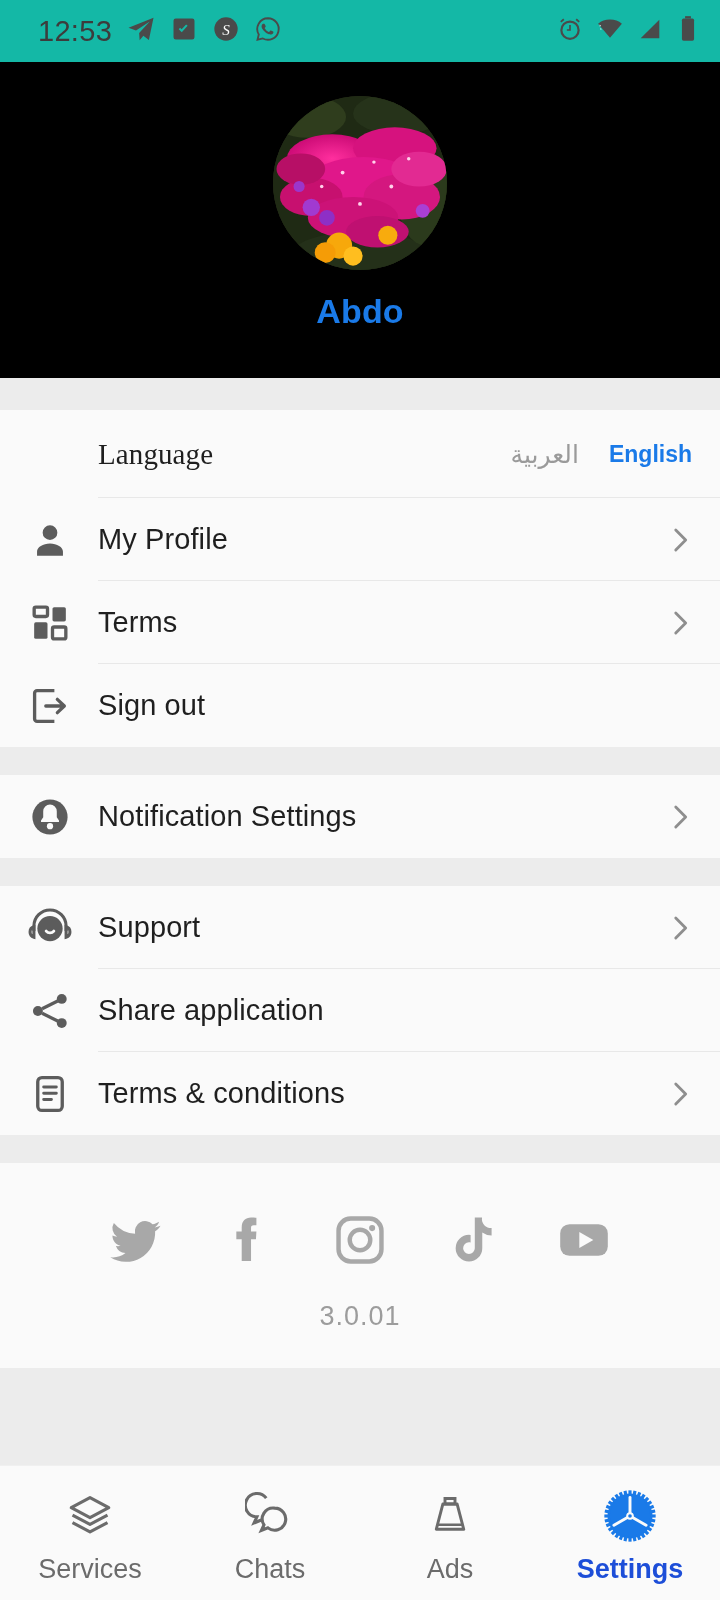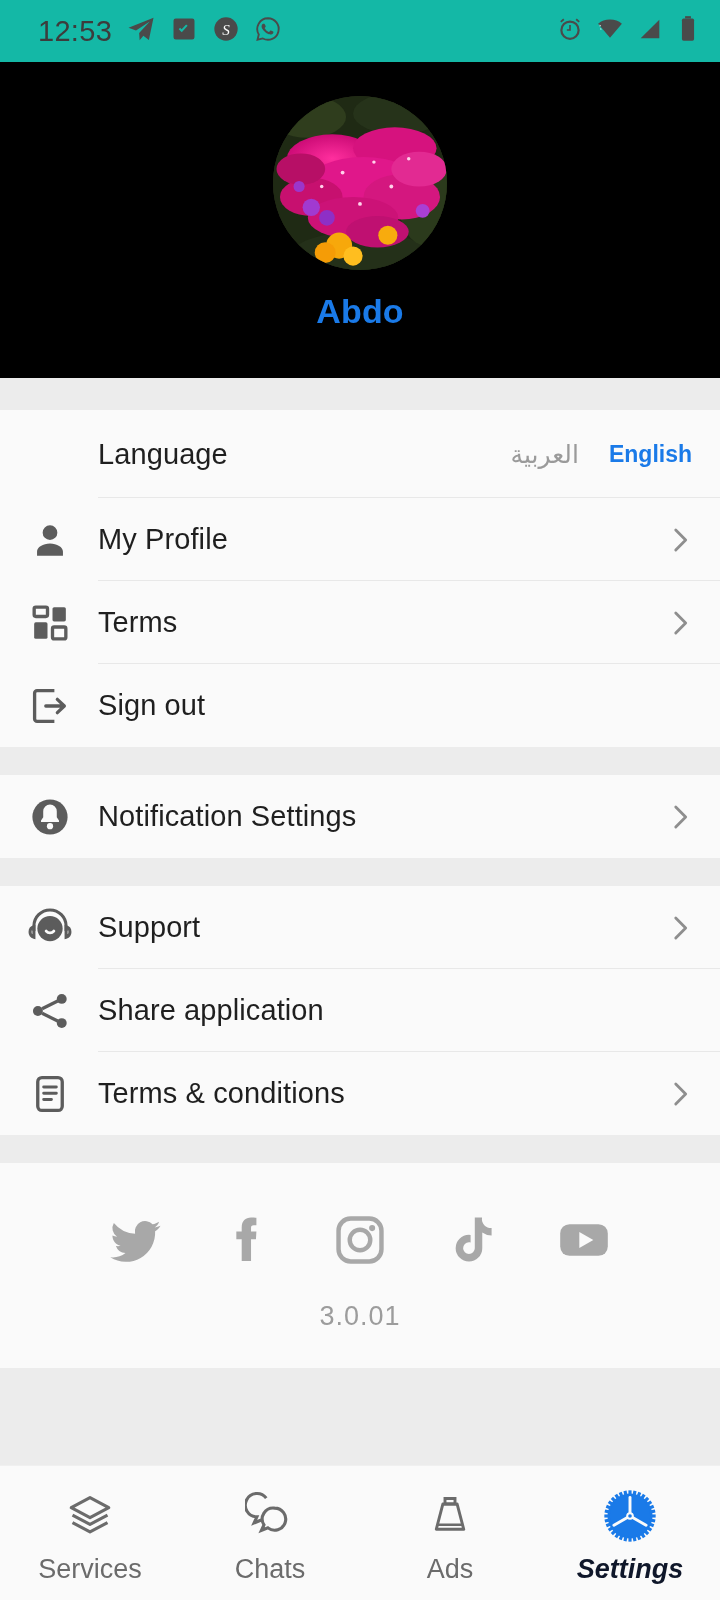--- a/index.html
+++ b/index.html
@@ -62,21 +62,21 @@
     flex:1 1 auto;
     font-size:29px; color:#1f1f1f; letter-spacing:.1px;
     padding-left:14px;
   }
   .row .chev { width:80px; flex:0 0 80px; display:flex; align-items:center; justify-content:center; }
   .row .sep {
     position:absolute; left:98px; right:0; bottom:0; height:1px; background:#e8e8e8;
   }
   
   .row-lang { height:88px; padding-left:16px; }
-  .row-lang .label { padding-left:82px; }
+  .row-lang .label { padding-left:82px;font-family:Liberation Serif, serif; }
   .lang-opts { display:flex; align-items:center; gap:30px; padding-right:28px; }
   .lang-ar { font-size:25px; color:#9a9a9a; }
   .lang-en { font-size:23px; font-weight:700; color:#1a7ae8; }
 
   
   .social-block { background:#fafafa; padding-top:46px; padding-bottom:36px; }
   .socials { display:flex; align-items:center; justify-content:center; gap:50px; }
   .socials .s { color:#a8a8a8; display:flex; align-items:center; justify-content:center; width:62px; height:62px; }
   .version { text-align:center; font-size:27px; color:#9c9c9c; margin-top:30px; letter-spacing:1px; }
 
@@ -88,21 +88,21 @@
     flex:0 0 135px; background:#fafafa;
     display:flex; align-items:stretch; border-top:1px solid #f0f0f0;text-align:center;
   }
   .nav-item {
     flex:1 1 25%;
     display:flex; flex-direction:column; align-items:center; justify-content:center;
     gap:10px; padding-top:6px;
   }
   .nav-item .nico { height:56px; display:flex; align-items:center; justify-content:center; color:#6b6b6b; }
   .nav-item .nlabel { font-size:27px; color:#6b6b6b; }
-  .nav-item.active .nlabel { color:#0f172a; font-weight:700;font-style:italic; }
+  .nav-item.active .nlabel { color:#1d4ed8; font-weight:700; }
   .nav-item.active .nico { color:#1a7ae8; }
 </style>
 </head>
 <body>
 
 <div class="phone">
 
   <div class="statusbar">
     <div class="sb-left">
       <span class="sb-time">12:53</span>

